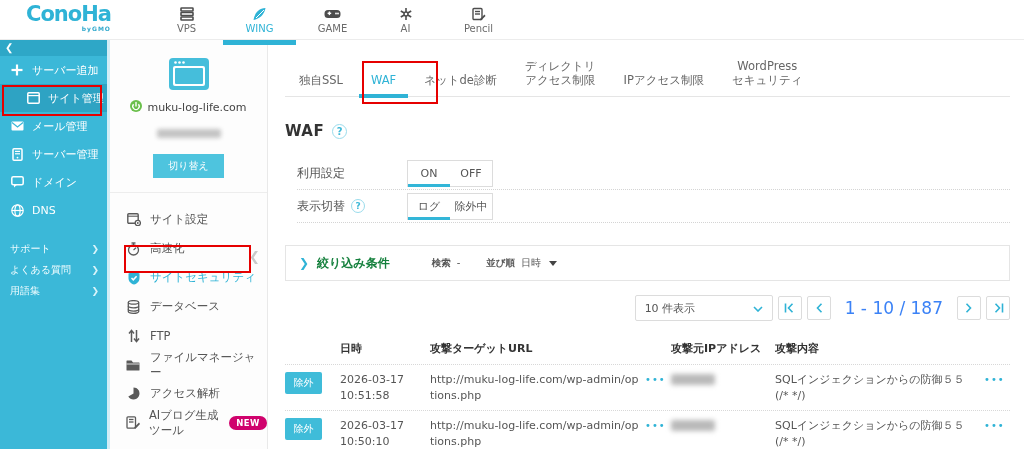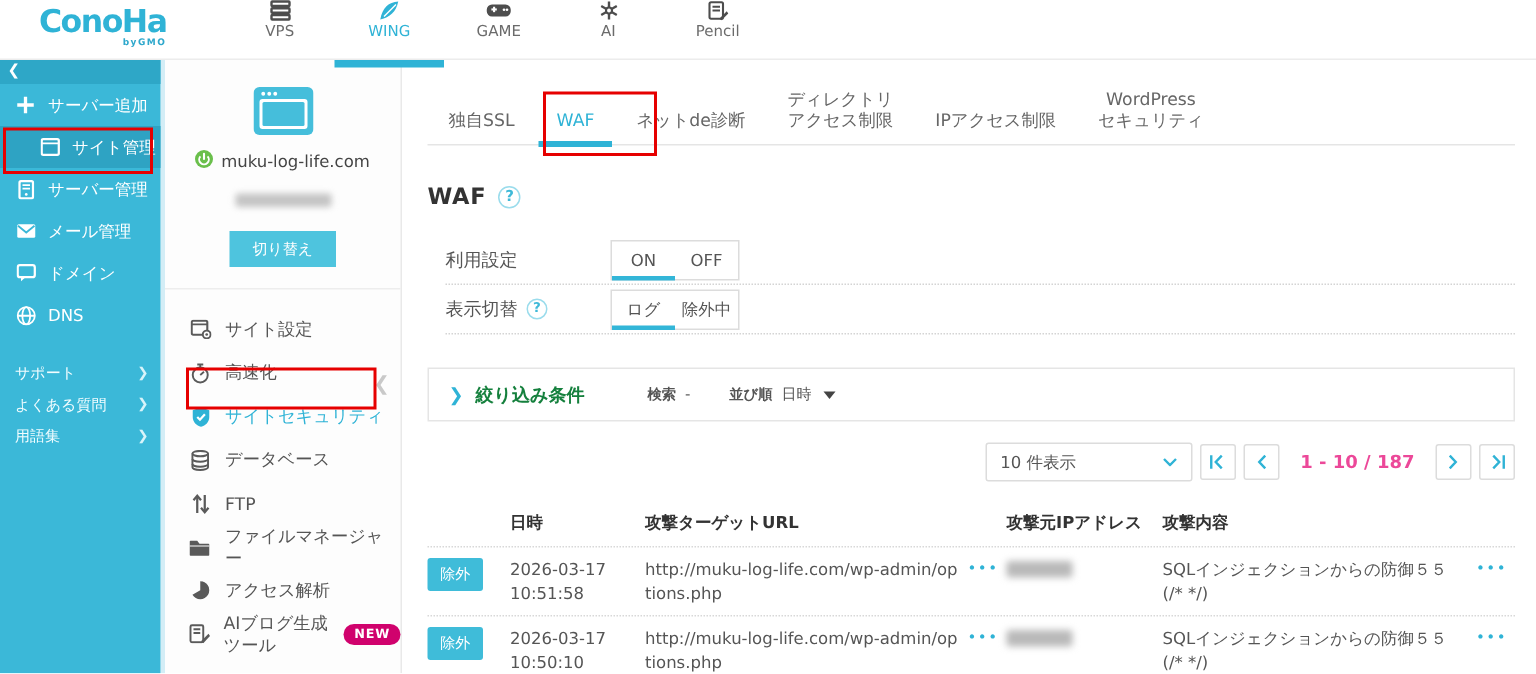--- a/index.html
+++ b/index.html
@@ -6,21 +6,21 @@
   html,body { background:#fff; }
   body { font-family:"DejaVu Sans","Liberation Sans",sans-serif; }
   .screen { position:relative; width:1024px; height:449px; background:#fff; overflow:hidden; }
 
   
   .header { position:absolute; top:0; left:0; width:1024px; height:40px; background:#fff; border-bottom:1px solid #ececec; z-index:5; }
   .logo { position:absolute; left:26px; top:4px; color:#2fb3d6; line-height:1; cursor:pointer; }
   .logo .name { font-size:21px; font-weight:bold; letter-spacing:-1px; }
   .logo .sub { display:block; text-align:right; font-size:6px; font-weight:bold; letter-spacing:1px; margin-top:1px; color:#2fa8cc; }
   .services { position:absolute; left:150px; top:0; height:40px; display:flex; }
-  .service { width:73px; height:40px; display:flex; flex-direction:column; align-items:center; gap:2px; font-size:10px; color:#6b6b6b; position:relative; cursor:pointer; }
+  .service { width:73px; height:40px; display:flex; flex-direction:column; align-items:center; justify-content:center; gap:2px; font-size:10px; color:#6b6b6b; position:relative; cursor:pointer; }
   .service svg { display:block; }
   .service.active { color:#2fb3d6; }
   .service.active::after { content:""; position:absolute; left:0; right:0; bottom:-5px; height:5px; background:#2fb3d6; }
 
   
   .sidebar { position:absolute; left:0; top:40px; width:107px; height:409px; background:#3bb8d8; z-index:4; }
   .sidebar-top { height:16px; background:#2ea7c7; color:#fff; font-size:10px; line-height:16px; padding-left:5px; cursor:pointer; }
   .side-item { height:28px; display:flex; align-items:center; gap:8px; padding-left:10px; color:#fff; font-size:11px; cursor:pointer; }
   .side-item.active { background:#2ea3c3;padding-left:26px; }
   .side-item .ic { width:14px; display:flex; justify-content:center; color:#fff; }
@@ -68,21 +68,21 @@
   .filter-title { font-size:12px; font-weight:bold; color:#15803d; margin-right:42px; }
   .filter-kv { display:flex; align-items:baseline; gap:6px; margin-right:26px; }
   .filter-kv .k { font-size:9.5px; font-weight:bold; color:#555; }
   .filter-kv .v { font-size:10px; color:#555; }
   .caret-down { width:0; height:0; border-left:4px solid transparent; border-right:4px solid transparent; border-top:5px solid #444; display:inline-block; margin-left:2px; }
 
   .pager { margin:14px 14px 0 0; display:flex; justify-content:flex-end; align-items:center; gap:5px; }
   .per-page { width:138px; height:26px; border:1px solid #dcdcdc; border-radius:2px; display:flex; align-items:center; justify-content:space-between; padding:0 9px; font-size:11px; color:#555; cursor:pointer; }
   .per-page .chev { color:#2fb3d6; font-size:10px; }
   .pbtn { width:24px; height:24px; border:1px solid #dcdcdc; border-radius:2px; background:#fff; display:flex; align-items:center; justify-content:center; color:#2fb3d6; font-size:10px; font-weight:bold; cursor:pointer; letter-spacing:-1px; }
-  .prange { font-size:12px; font-weight:bold; color:#ec4899; padding:0 9px; }
+  .prange { font-size:17px; font-weight:normal; color:#3b82f6; padding:0 9px; }
 
   .table { margin:10px 14px 0 24px; }
   .tgrid { display:grid; grid-template-columns:55px 90px 215px 26px 104px 1fr 26px; }
   .thead { padding:10px 0 8px; font-size:11px; font-weight:bold; color:#333; }
   .trow { padding:7px 0 6px; border-top:1px dotted #d8d8d8; font-size:11px; color:#555; align-items:start; }
   .excl-btn { width:37px; height:22px; background:#3fbcd9; color:#fff; font-size:10px; border:none; border-radius:2px; cursor:pointer; font-family:inherit; }
   .dcell { line-height:16px; }
   .ucell { line-height:16px; word-break:break-all; padding-right:4px; }
   .dots { color:#2fb3d6; font-size:10px; letter-spacing:1px; cursor:pointer; line-height:16px; }
   .blur-ip { display:inline-block; width:44px; height:11px; margin-top:2px; background:#b9b9b9; border-radius:2px; filter:blur(2.5px); }
@@ -184,37 +184,37 @@
       <span class="ic">
           <svg width="13" height="12" viewBox="0 0 13 12">
             <rect x="0.8" y="0.8" width="11.4" height="10.4" rx="1" fill="none" stroke="#fff" stroke-width="1.5"></rect>
             <line x1="0.8" y1="3.6" x2="12.2" y2="3.6" stroke="#fff" stroke-width="1.2"></line>
           </svg>
         </span>
       <span>サイト管理</span>
     </div>
     <div class="side-item">
       <span class="ic">
+          <svg width="13" height="10" viewBox="0 0 13 10">
+            <rect x="0.5" y="0.5" width="12" height="9" rx="1" fill="#fff"></rect>
+            <polyline points="1,1.5 6.5,6 12,1.5" fill="none" stroke="#3bb8d8" stroke-width="1.2"></polyline>
+          </svg>
+        </span>
+      <span>メール管理</span>
+    </div>
+    <div class="side-item">
+      <span class="ic">
           <svg width="11" height="13" viewBox="0 0 11 13">
             <rect x="1" y="0.8" width="9" height="11.4" rx="1" fill="none" stroke="#fff" stroke-width="1.5"></rect>
             <line x1="3" y1="3.4" x2="8" y2="3.4" stroke="#fff" stroke-width="1.2"></line>
             <line x1="3" y1="5.8" x2="8" y2="5.8" stroke="#fff" stroke-width="1.2"></line>
             <circle cx="5.5" cy="9.6" r="0.9" fill="#fff"></circle>
           </svg>
         </span>
       <span>サーバー管理</span>
-    </div>
-    <div class="side-item">
-      <span class="ic">
-          <svg width="13" height="10" viewBox="0 0 13 10">
-            <rect x="0.5" y="0.5" width="12" height="9" rx="1" fill="#fff"></rect>
-            <polyline points="1,1.5 6.5,6 12,1.5" fill="none" stroke="#3bb8d8" stroke-width="1.2"></polyline>
-          </svg>
-        </span>
-      <span>メール管理</span>
     </div>
     <div class="side-item">
       <span class="ic">
           <svg width="13" height="12" viewBox="0 0 13 12">
             <rect x="0.8" y="0.8" width="11.4" height="8" rx="1.5" fill="none" stroke="#fff" stroke-width="1.5"></rect>
             <path d="M3 8.8 L3 11.5 L6 8.8 Z" fill="#fff"></path>
           </svg>
         </span>
       <span>ドメイン</span>
     </div>

